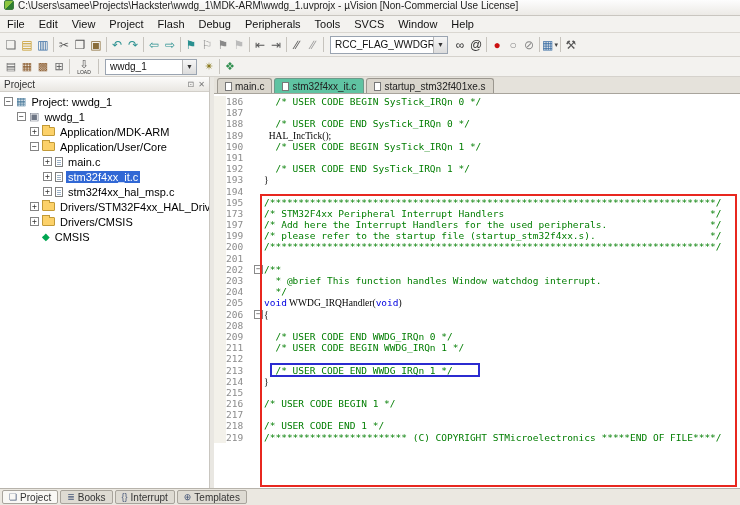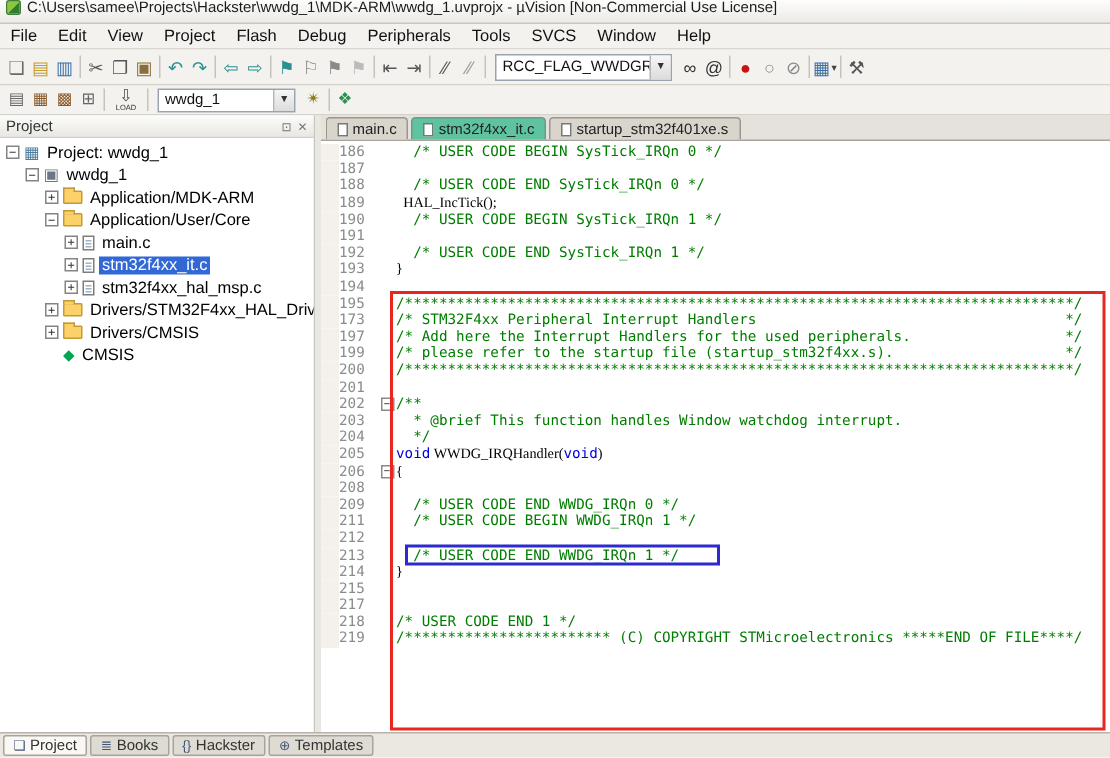--- a/index.html
+++ b/index.html
@@ -359,20 +359,21 @@
             <div class="code-line"><span class="ln-margin"></span><span class="ln-num">204</span><span class="ln-fold"></span><span class="ln-text"><span class="c-cm">  */</span></span></div>
             <div class="code-line"><span class="ln-margin"></span><span class="ln-num">205</span><span class="ln-fold"></span><span class="ln-text"><span class="c-kw">void</span><span class="c-tx"> WWDG_IRQHandler(</span><span class="c-kw">void</span><span class="c-tx">)</span></span></div>
             <div class="code-line"><span class="ln-margin"></span><span class="ln-num">206</span><span class="ln-fold"><span class="fold-box">−</span></span><span class="ln-text"><span class="c-tx">{</span></span></div>
             <div class="code-line"><span class="ln-margin"></span><span class="ln-num">208</span><span class="ln-fold"></span><span class="ln-text"></span></div>
             <div class="code-line"><span class="ln-margin"></span><span class="ln-num">209</span><span class="ln-fold"></span><span class="ln-text"><span class="c-cm">  /* USER CODE END WWDG_IRQn 0 */</span></span></div>
             <div class="code-line"><span class="ln-margin"></span><span class="ln-num">211</span><span class="ln-fold"></span><span class="ln-text"><span class="c-cm">  /* USER CODE BEGIN WWDG_IRQn 1 */</span></span></div>
             <div class="code-line"><span class="ln-margin"></span><span class="ln-num">212</span><span class="ln-fold"></span><span class="ln-text"></span></div>
             <div class="code-line"><span class="ln-margin"></span><span class="ln-num">213</span><span class="ln-fold"></span><span class="ln-text"><span class="c-cm">  /* USER CODE END WWDG_IRQn 1 */</span></span></div>
             <div class="code-line"><span class="ln-margin"></span><span class="ln-num">214</span><span class="ln-fold"></span><span class="ln-text"><span class="c-tx">}</span></span></div>
             <div class="code-line"><span class="ln-margin"></span><span class="ln-num">215</span><span class="ln-fold"></span><span class="ln-text"></span></div>
+            <div class="code-line"><span class="ln-margin"></span><span class="ln-num">216</span><span class="ln-fold"></span><span class="ln-text"><span class="c-cm">/* USER CODE BEGIN 1 */</span></span></div>
             <div class="code-line"><span class="ln-margin"></span><span class="ln-num">217</span><span class="ln-fold"></span><span class="ln-text"></span></div>
             <div class="code-line"><span class="ln-margin"></span><span class="ln-num">218</span><span class="ln-fold"></span><span class="ln-text"><span class="c-cm">/* USER CODE END 1 */</span></span></div>
             <div class="code-line"><span class="ln-margin"></span><span class="ln-num">219</span><span class="ln-fold"></span><span class="ln-text"><span class="c-cm">/************************ (C) COPYRIGHT STMicroelectronics *****END OF FILE****/</span></span></div>
           </div>
         <div class="red-box"></div>
         <div class="blue-box"></div>
       </div>
     </div>
 
   </div>
@@ -381,21 +382,21 @@
       <div class="status-tab active">
         <span class="st-icon">❏</span>
         <span class="st-label">Project</span>
       </div>
       <div class="status-tab">
         <span class="st-icon">≣</span>
         <span class="st-label">Books</span>
       </div>
       <div class="status-tab">
         <span class="st-icon">{}</span>
-        <span class="st-label">Hackster</span>
+        <span class="st-label">Interrupt</span>
       </div>
       <div class="status-tab">
         <span class="st-icon">⊕</span>
         <span class="st-label">Templates</span>
       </div>
     </div>
 
 </div>
 
 </body></html>

